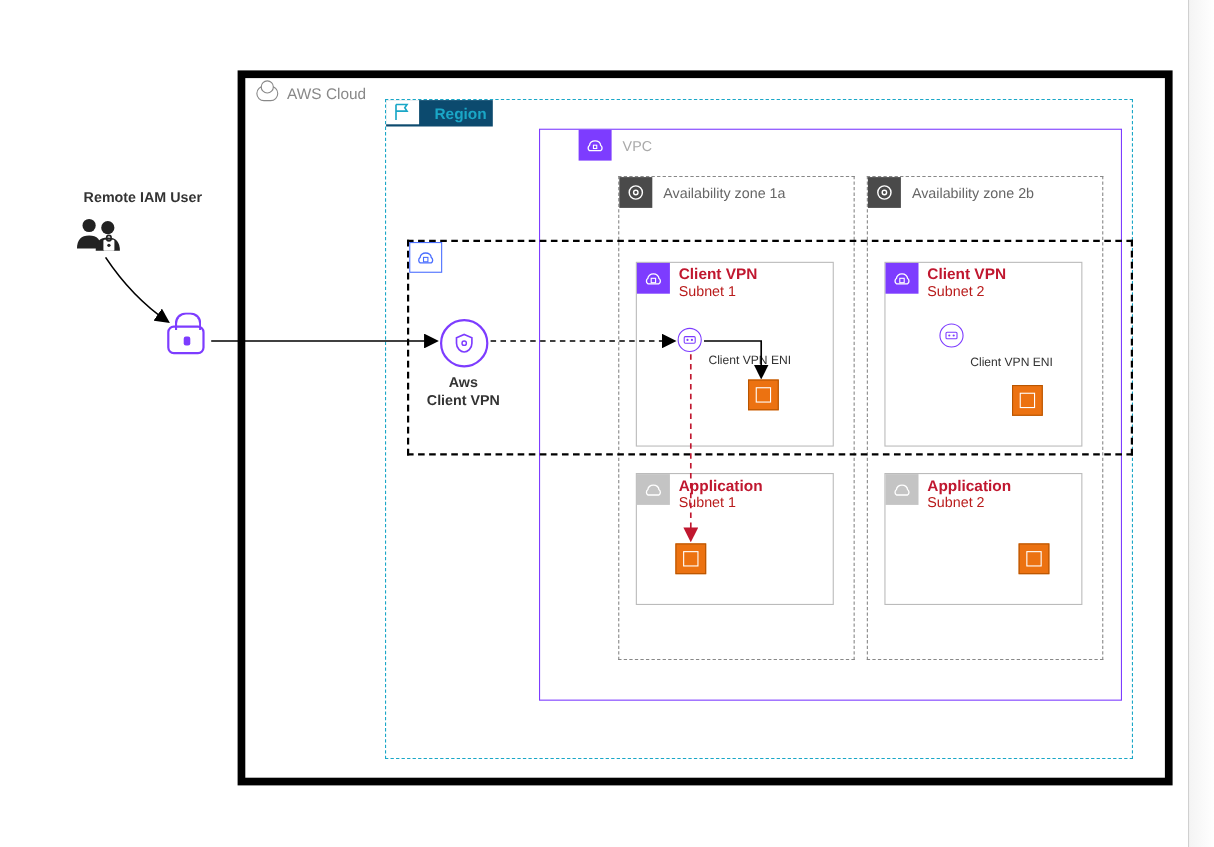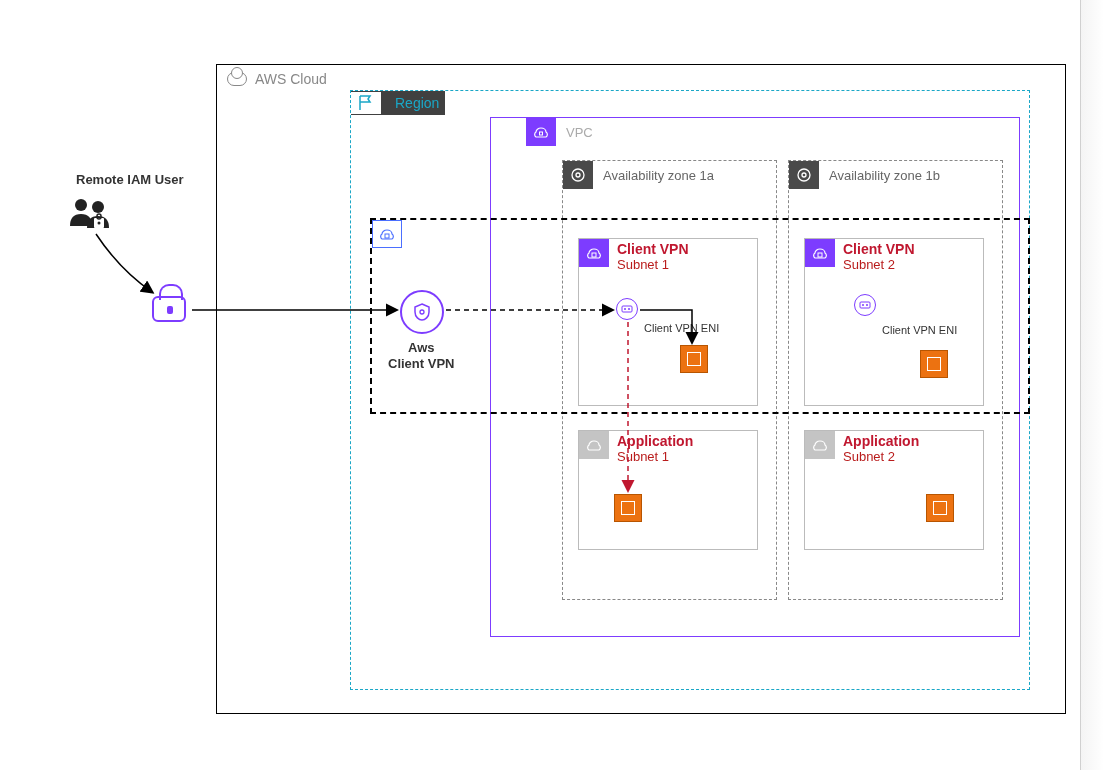--- a/index.html
+++ b/index.html
@@ -10,40 +10,41 @@
     color: #333;
     background: #fff;
     position: relative;
     width: 1104px;
     height: 770px;
   }
   .abs { position: absolute; }
 
   
   .aws-cloud {
-    border: 1px solid #000000;
+    border: 7px solid #000000;
     left: 216px; top: 64px; width: 850px; height: 650px;
   }
   .aws-cloud .hdr {
     display:flex; align-items:center; gap:8px;
     padding:6px 10px; color:#888; font-size:14px;
   }
   .cloud-ic {
     width:20px;height:14px;border:1.5px solid #888;border-radius:10px;
     position:relative; display:inline-block;
   }
   .cloud-ic::before{content:"";position:absolute;width:10px;height:10px;border:1.5px solid #888;border-radius:50%;top:-6px;left:3px;background:#fff;}
 
   .region {
     border: 1px dashed #1aa7c7;
     left: 350px; top: 90px; width: 680px; height: 600px;
   }
   .region .hdr {
-    position:absolute; left:0; top:0; display:flex; align-items:center; gap:8px;
-    background:#404040;
+    position:absolute; left:0; top:0; display:flex; gap:8px;
+    background:#0c4a6e;
+    font-weight:bold;
   }
   .flag-ic {
     width:30px;height:22px;background:#fff;display:flex;align-items:center;justify-content:center;
     color:#1aa7c7;font-size:14px;
   }
   .region-label { color:#1aa7c7; font-size:14px; padding:4px 6px;}
 
   .vpc {
     border: 1px solid #7d3cff;
     left: 490px; top: 117px; width: 530px; height: 520px;
@@ -173,21 +174,21 @@
 </div>
 
 <div class="abs az az2">
   <div class="hdr">
     <span class="az-badge">
       <svg width="16" height="16" viewBox="0 0 16 16">
           <circle cx="8" cy="8" r="6" fill="none" stroke="#fff" stroke-width="1.3"></circle>
           <circle cx="8" cy="8" r="2" fill="none" stroke="#fff" stroke-width="1.3"></circle>
         </svg>
     </span>
-    <span class="az-label">Availability zone 1b</span>
+    <span class="az-label">Availability zone 2b</span>
   </div>
 </div>
 
 <div class="abs dashbox">
   <span class="badge">
     <svg width="18" height="18" viewBox="0 0 18 18">
         <path d="M4 9 a5 4 0 0 1 10 0 a3 3 0 0 1 0 5 h-10 a3 3 0 0 1 0 -5 Z" fill="none" stroke="#4b6fff" stroke-width="1.2"></path>
         <rect x="7" y="9" width="4" height="4" fill="none" stroke="#4b6fff" stroke-width="1"></rect>
       </svg>
   </span>

